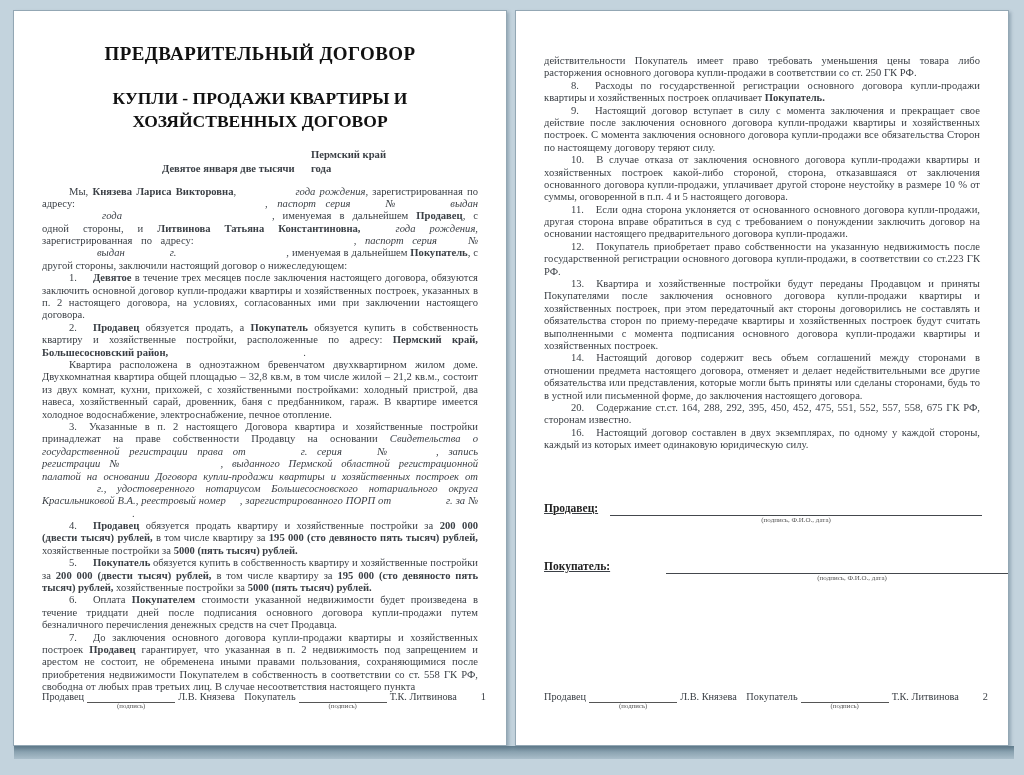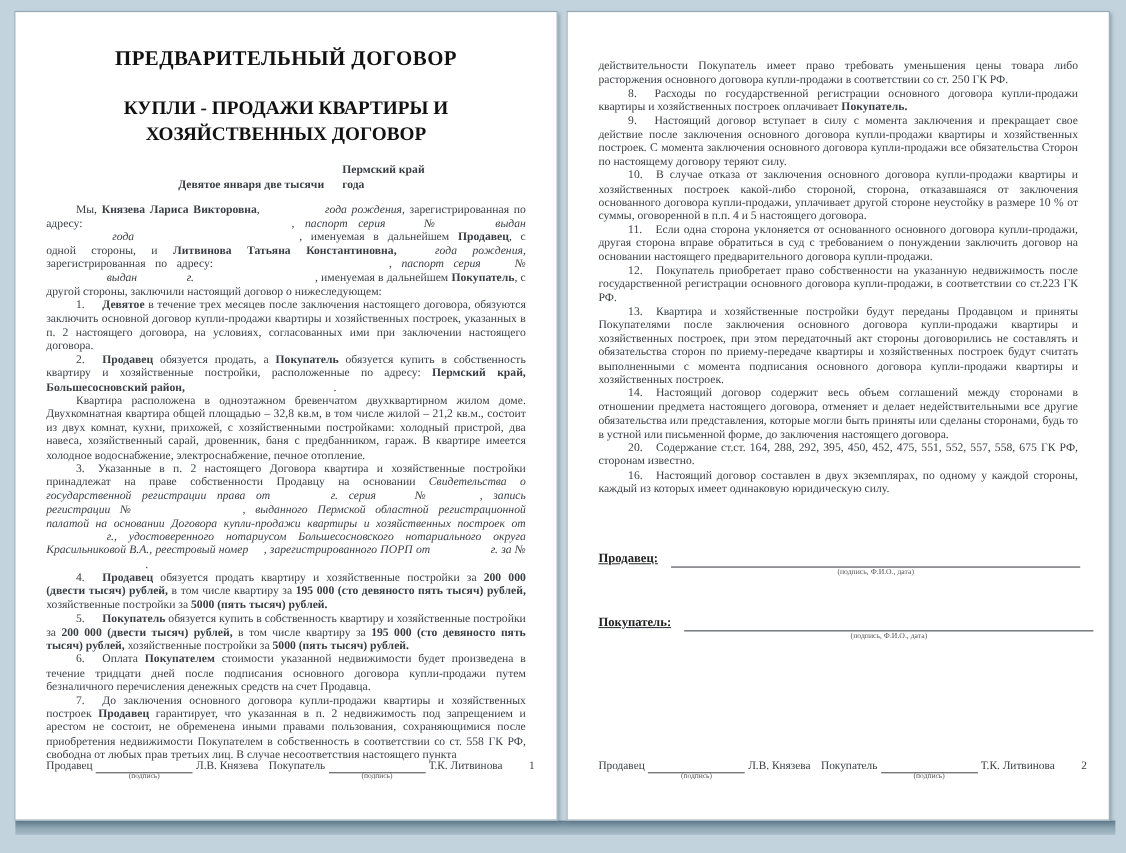--- a/index.html
+++ b/index.html
@@ -37,21 +37,21 @@
   .place-block { margin-left:auto; margin-right:92px; line-height:1.3; }
   .para { margin:0; text-align:justify; text-indent:27px; }
   .para.noindent { text-indent:0; }
   .para .gap { display:inline-block; height:1px; }
   .b { font-weight:bold; }
   .i { font-style:italic; }
   .page2-body { margin-top:18px; }
   
   .sigrow { display:flex; align-items:flex-end; font-size:11.5px;text-decoration:underline; }
   .sigrow.first { margin-top:50px; }
-  .sigrow.second { margin-top:44px; }
+  .sigrow.second { margin-top:44px;gap:44px; }
   .sigrow .lbl { font-weight:bold; width:84px; color:#222; }
   .sigrow .line {
     flex:0 0 372px; height:13px; margin-left:12px;
     border-bottom:1px solid #44484d; position:relative;
   }
   .sigrow .line .cap {
     position:absolute; top:14px; left:0; width:100%;
     text-align:center; font-size:7px; color:#555; font-style:normal;
   }
   

